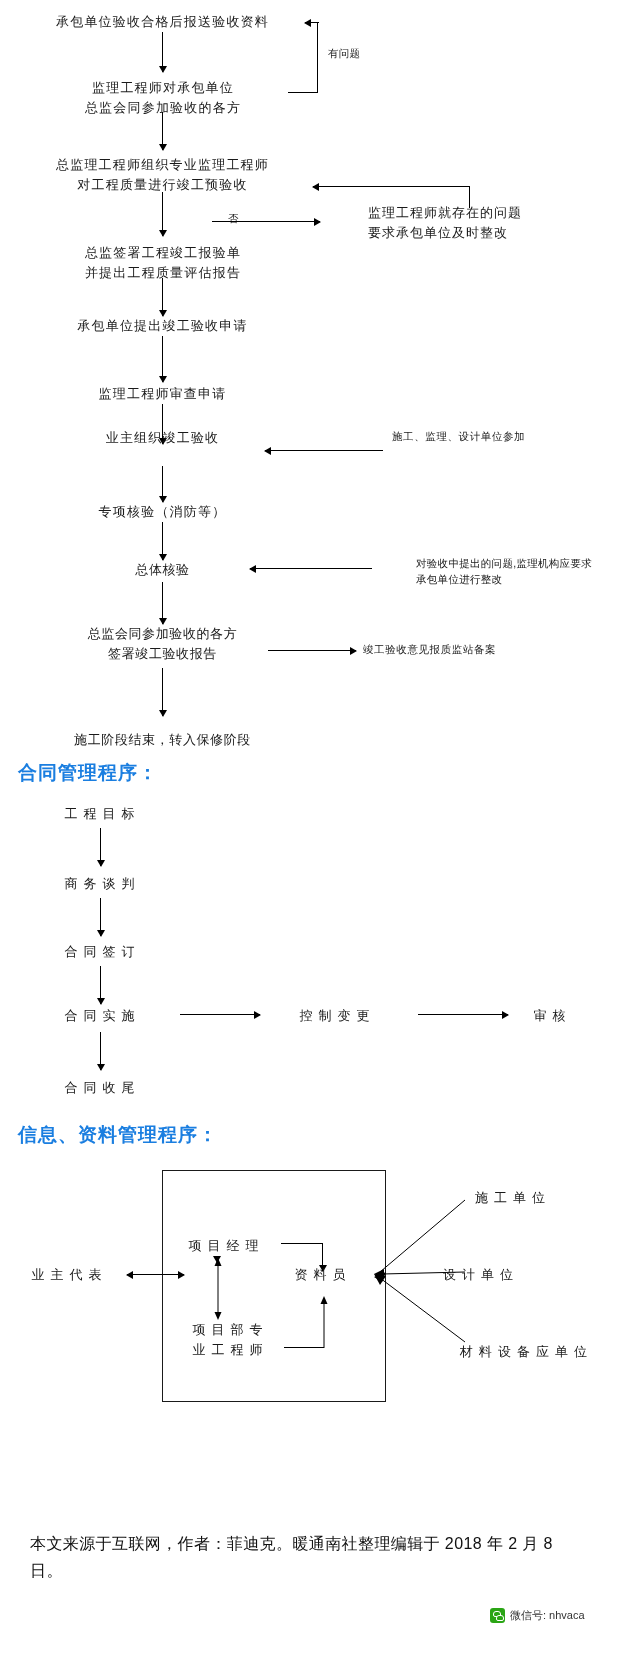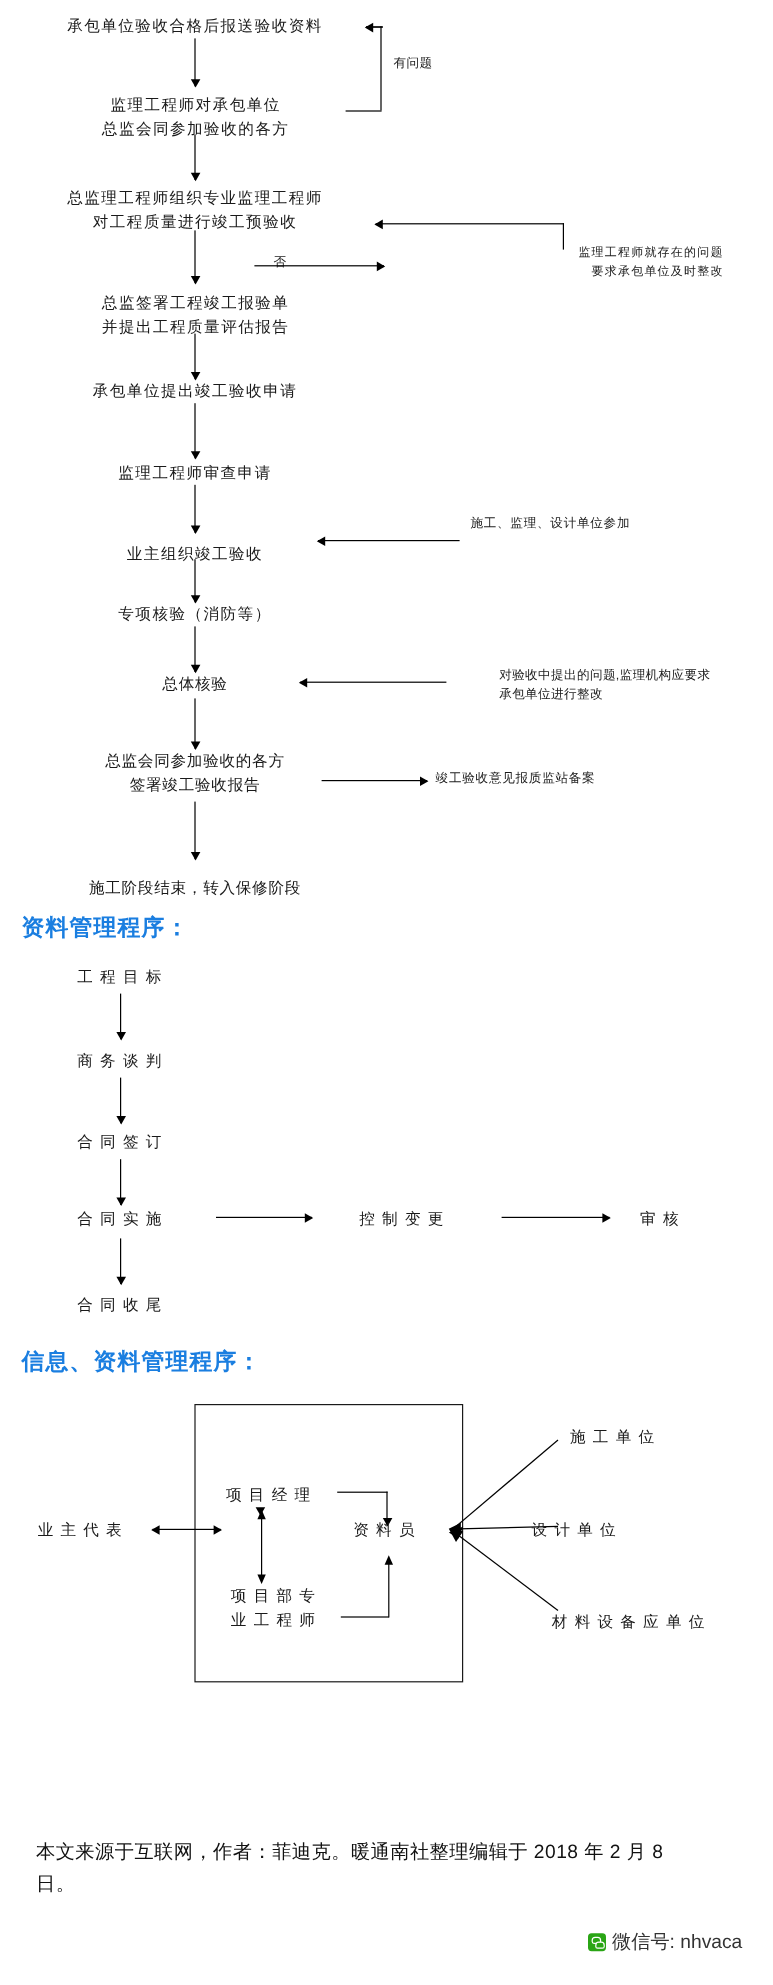--- a/index.html
+++ b/index.html
@@ -111,21 +111,21 @@
   }
   .footer {
     position: absolute;
     font-size: 16px;
     line-height: 1.7;
     color: #111;
     letter-spacing: 0.4px;
   }
   .wm {
     position: absolute;
-    font-size: 16px;
+    font-size: 11px;
     color: #333;
     display: flex;
     align-items: center;
     gap: 5px;
   }
   .wm-logo {
     width: 15px; height: 15px;
     background: #2aa515;
     border-radius: 3px;
     position: relative;
@@ -176,37 +176,37 @@
 对工程质量进行竣工预验收</div>
 
 <div class="arrow-v" style="left:162px; top:192px; height:44px;"></div>
 <div class="label" style="left:228px; top:212px;">否</div>
 
 <div class="arrow-h left" style="left:313px; top:186px; width:157px;"></div>
 <div class="line-plain" style="left:469px; top:186px; width:1px; height:22px;"></div>
 
 <div class="arrow-h right" style="left:212px; top:221px; width:108px;"></div>
 
-<div class="node small" style="left:368px; top:203px; width:235px; text-align:right; letter-spacing:1px; font-size:10px;">监理工程师就存在的问题
+<div class="node small" style="left:368px; top:203px; width:235px; text-align:left; letter-spacing:1px; font-size:13px;">监理工程师就存在的问题
 要求承包单位及时整改</div>
 
 <div class="node" style="left:38px; top:243px; width:250px;">总监签署工程竣工报验单
 并提出工程质量评估报告</div>
 
 <div class="arrow-v" style="left:162px; top:278px; height:38px;"></div>
 
 <div class="node" style="left:30px; top:316px; width:265px;">承包单位提出竣工验收申请</div>
 
 <div class="arrow-v" style="left:162px; top:336px; height:46px;"></div>
 
 <div class="node" style="left:50px; top:384px; width:225px;">监理工程师审查申请</div>
 
 <div class="arrow-v" style="left:162px; top:404px; height:40px;"></div>
 
-<div class="node" style="left:50px; top:452px; width:225px;">业主组织竣工验收</div>
+<div class="node" style="left:50px; top:428px; width:225px;">业主组织竣工验收</div>
 
 <div class="arrow-h left" style="left:265px; top:450px; width:118px;"></div>
 <div class="node small" style="left:392px; top:428px; width:220px; text-align:left; letter-spacing:0.6px;">施工、监理、设计单位参加</div>
 
 <div class="arrow-v" style="left:162px; top:466px; height:36px;"></div>
 
 <div class="node" style="left:50px; top:502px; width:225px;">专项核验（消防等）</div>
 
 <div class="arrow-v" style="left:162px; top:522px; height:38px;"></div>
 
@@ -221,21 +221,21 @@
 <div class="node" style="left:60px; top:624px; width:205px; letter-spacing:0.6px;">总监会同参加验收的各方
 签署竣工验收报告</div>
 
 <div class="arrow-h right" style="left:268px; top:650px; width:88px;"></div>
 <div class="node small" style="left:363px; top:641px; width:230px; text-align:left; letter-spacing:0.6px;">竣工验收意见报质监站备案</div>
 
 <div class="arrow-v" style="left:162px; top:668px; height:48px;"></div>
 
 <div class="node" style="left:50px; top:730px; width:225px; letter-spacing:0.6px;">施工阶段结束，转入保修阶段</div>
 
-<div class="section-title" style="left:18px; top:760px;">资料管理程序：</div>
+<div class="section-title" style="left:18px; top:760px;">合同管理程序：</div>
 
 <div class="node" style="left:20px; top:804px; width:160px;">工 程 目 标</div>
 <div class="arrow-v" style="left:100px; top:828px; height:38px;"></div>
 
 <div class="node" style="left:20px; top:874px; width:160px;">商 务 谈 判</div>
 <div class="arrow-v" style="left:100px; top:898px; height:38px;"></div>
 
 <div class="node" style="left:20px; top:942px; width:160px;">合 同 签 订</div>
 <div class="arrow-v" style="left:100px; top:966px; height:38px;"></div>
 

